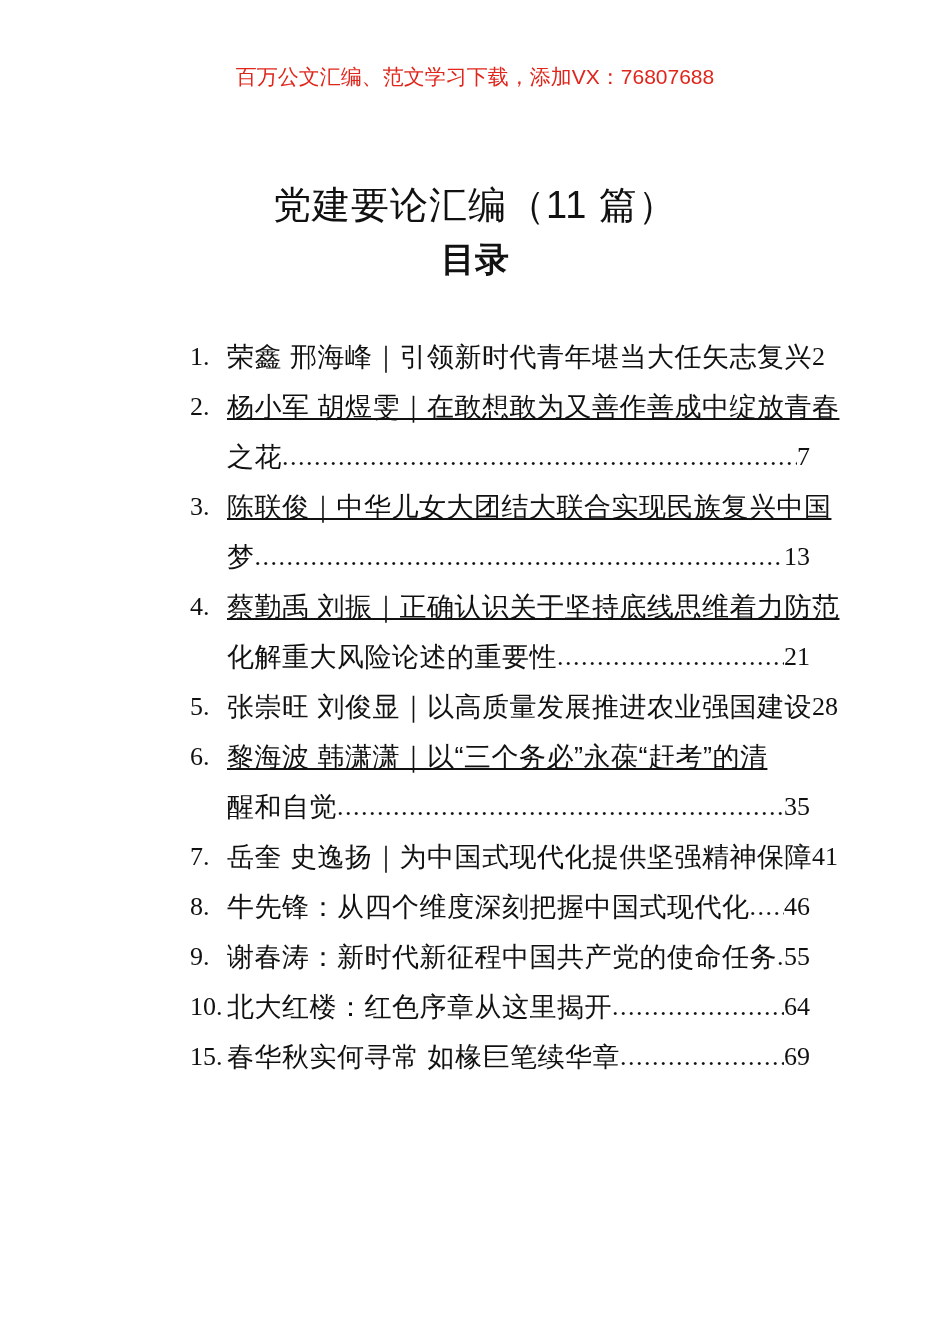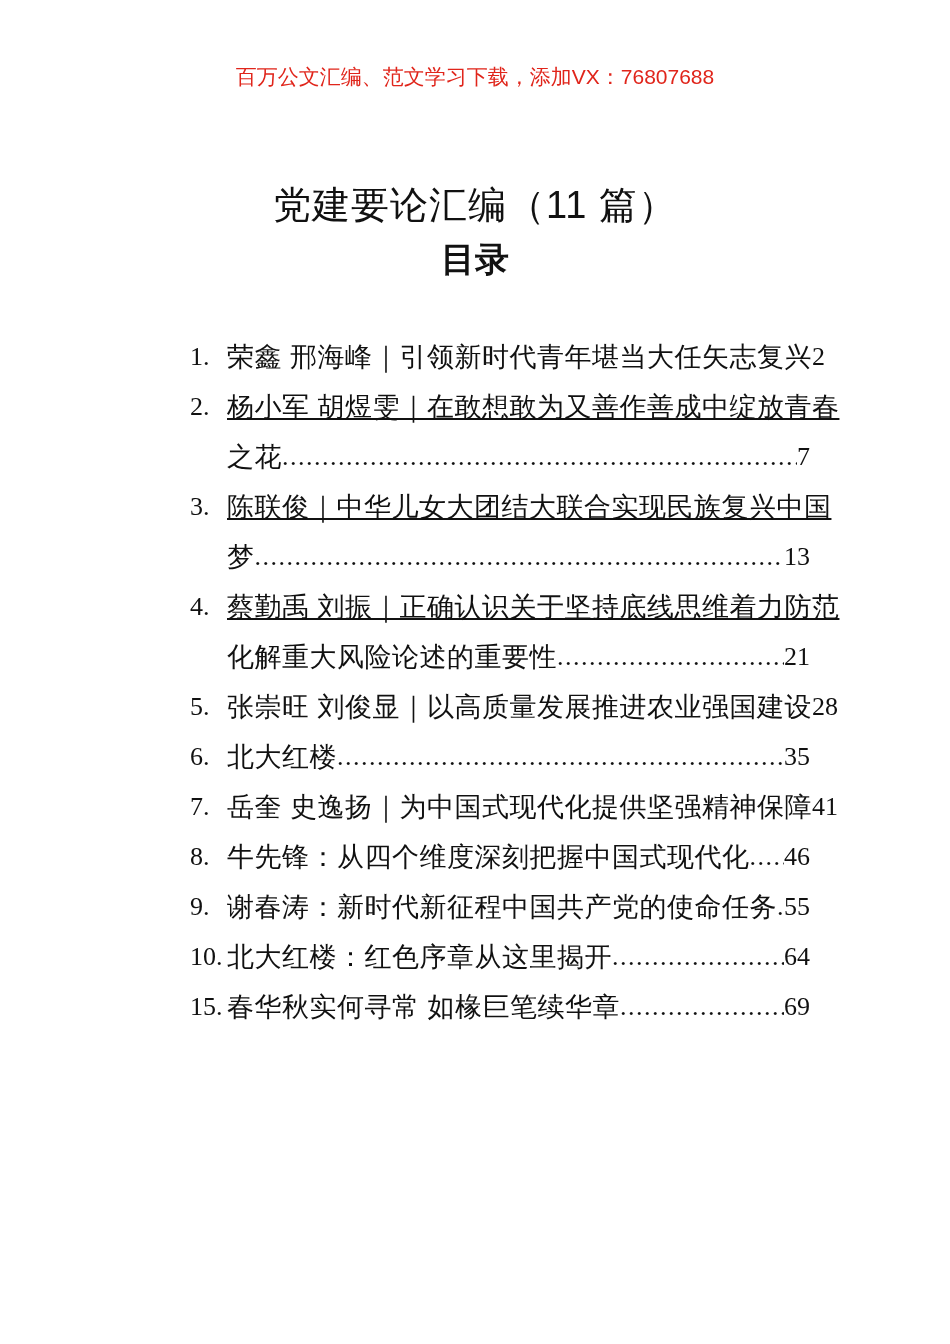--- a/index.html
+++ b/index.html
@@ -169,22 +169,23 @@
             <span class="entry-text">张崇旺 刘俊显｜以高质量发展推进农业强国建设</span>
             <span class="leader">............................................................................................................................................</span>
             <span class="page-num">28</span>
           </div>
         </div>
   </div>
 
   <div class="toc-item">
     <span class="toc-num">6.</span>
     <div class="toc-body">
-          <div class="toc-lastline">
-            <span class="entry-text">北大红楼</span>
+          <div class="toc-line">黎海波 韩潇潇｜以“三个务必”永葆“赶考”的清</div>
+          <div class="toc-lastline">
+            <span class="entry-text">醒和自觉</span>
             <span class="leader">............................................................................................................................................</span>
             <span class="page-num">35</span>
           </div>
         </div>
   </div>
 
   <div class="toc-item">
     <span class="toc-num">7.</span>
     <div class="toc-body">
           <div class="toc-lastline">

